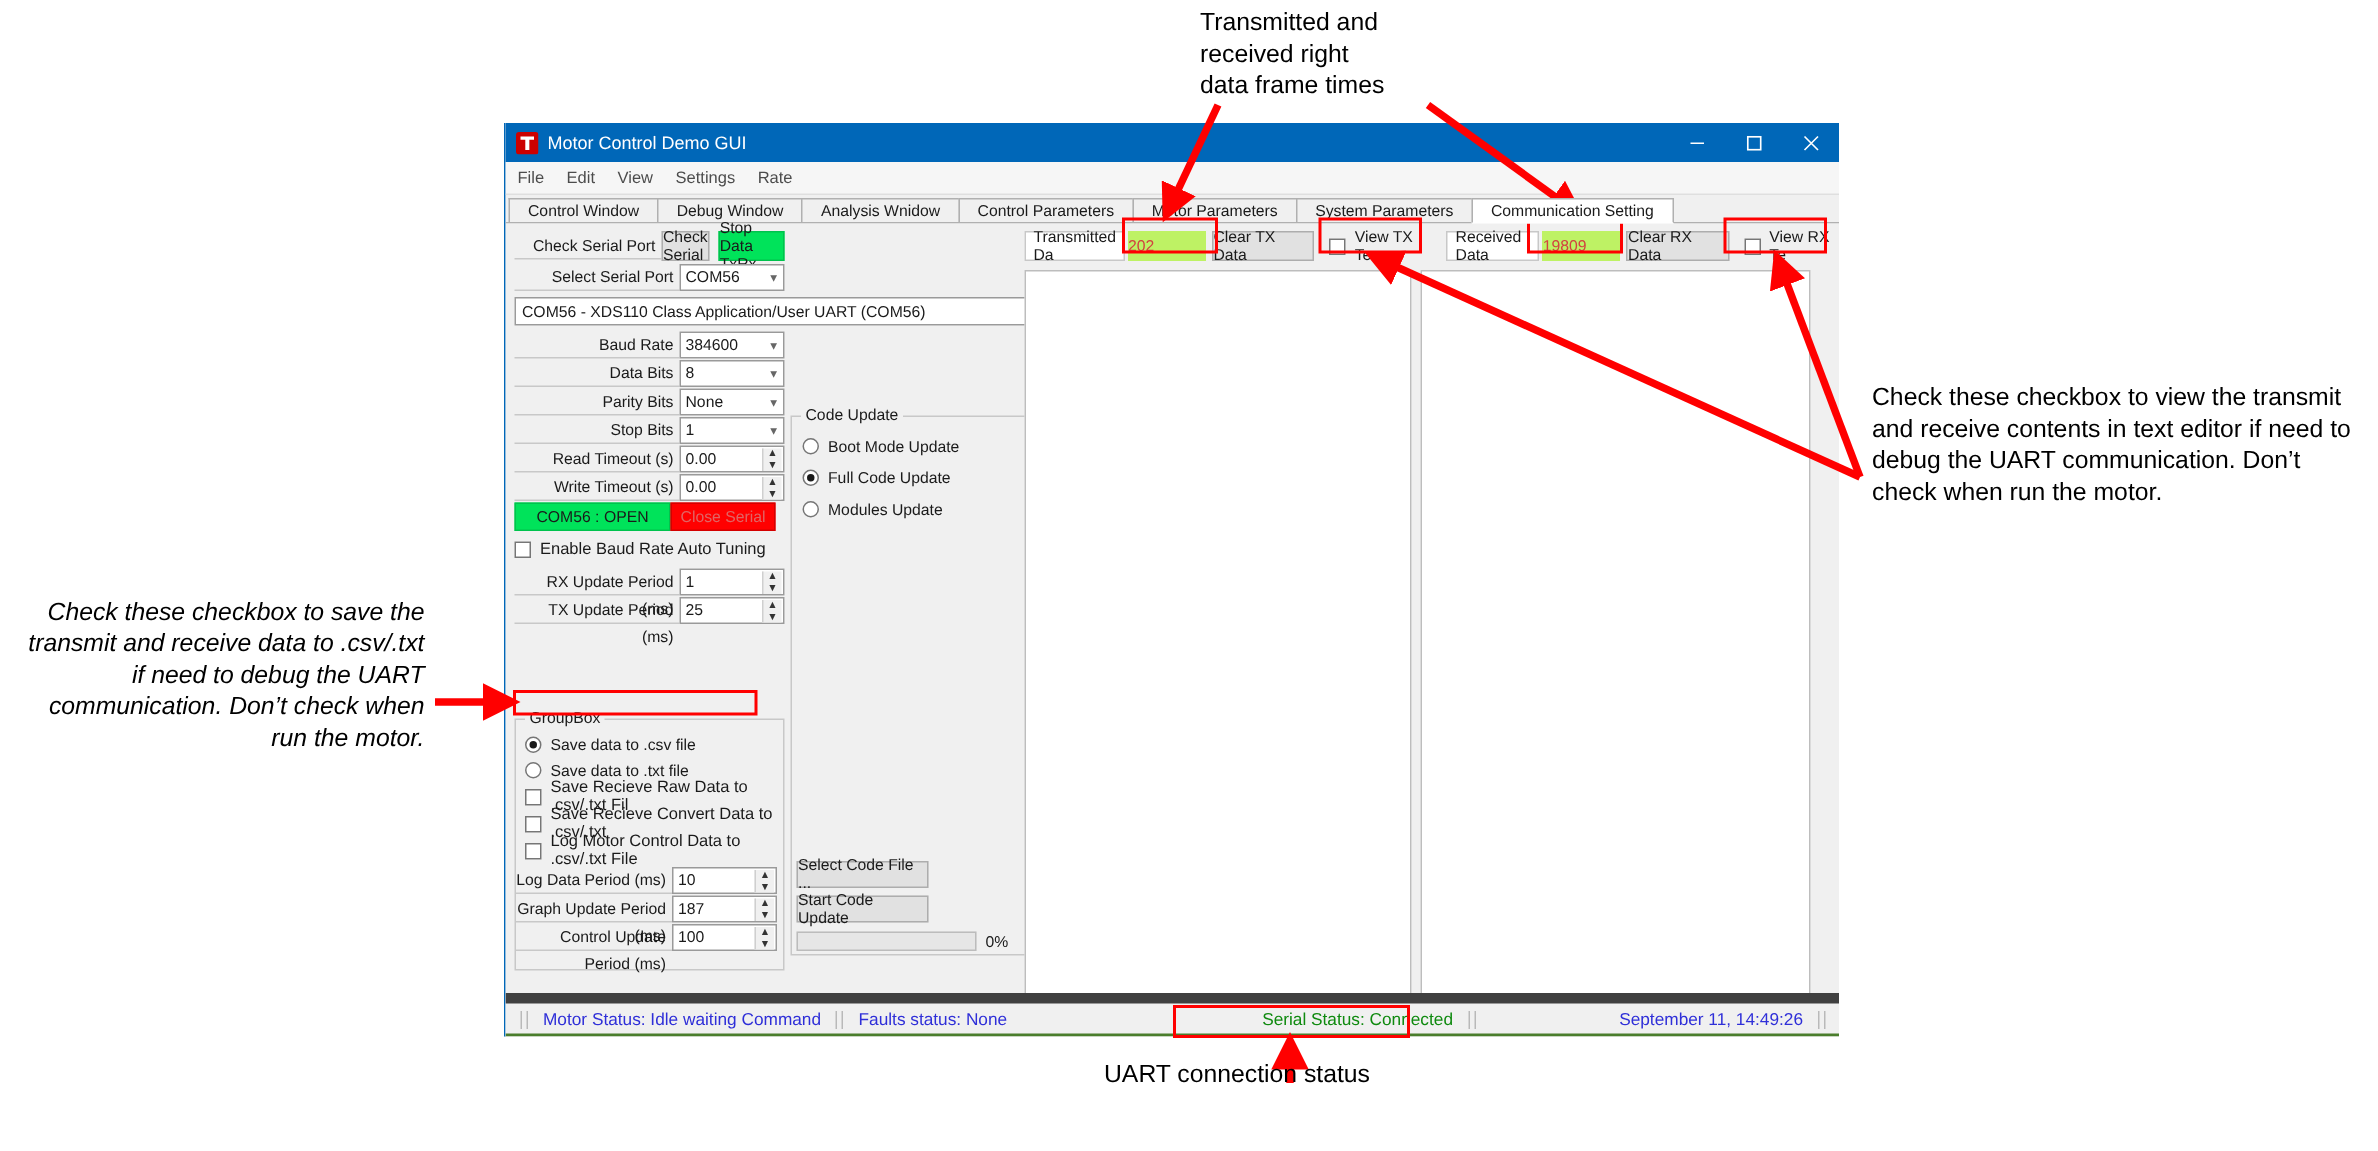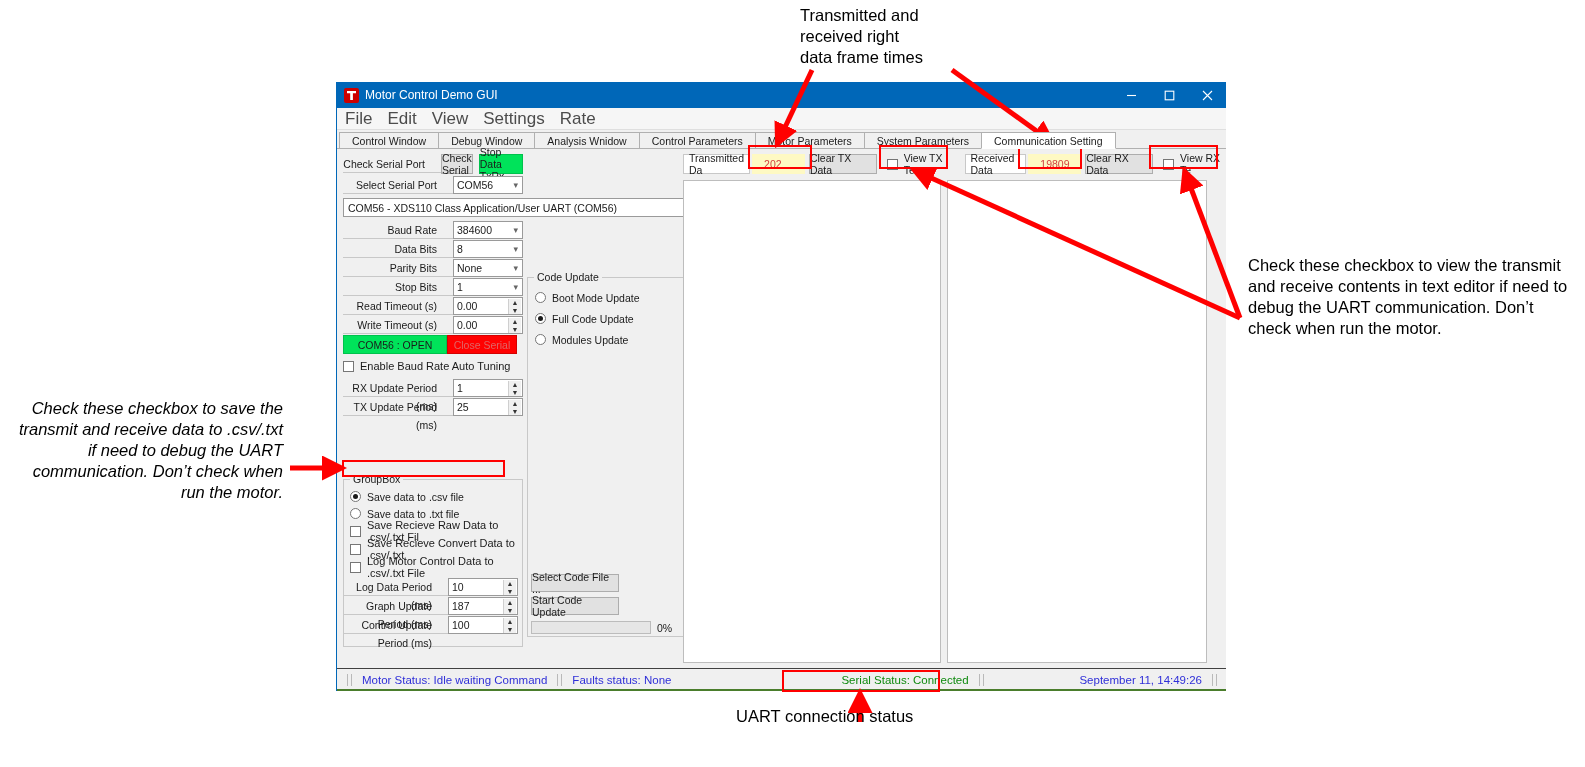--- a/index.html
+++ b/index.html
@@ -27,34 +27,34 @@
   #titlebar{height:26px;background:#0067b8;display:flex;align-items:center;}
   #titlebar .tb-title{color:#fff;font-size:12px;margin-left:6px;}
   .ti-logo{width:15px;height:15px;margin-left:7px;position:relative;}
   .ti-logo svg{display:block;}
   .tb-spacer{flex:1;}
   .tb-btn{width:38px;height:26px;display:flex;align-items:center;justify-content:center;color:#fff;font-size:13px;}
   .tb-btn svg{display:block;}
 
   #menubar{height:21px;background:#f6f6f6;display:flex;align-items:center;
            border-bottom:1px solid #dfdfdf;padding-left:8px;}
-  #menubar span{font-size:17px;color:#4c4c4c;margin-right:15px;}
+  #menubar span{font-size:11px;color:#4c4c4c;margin-right:15px;}
 
   #tabstrip{height:18px;background:#f0f0f0;display:flex;align-items:flex-end;
             position:relative;padding-left:2px;border-bottom:1px solid #b0b0b0;}
   .tab{font-size:10.5px;color:#1a1a1a;padding:2px 12px 2px 12px;height:16px;line-height:13px;
        box-sizing:border-box;background:#f0f0f0;border:1px solid #b0b0b0;border-bottom:none;margin-right:-1px;}
   .tab.active{background:#ffffff;border-bottom:1px solid #ffffff;position:relative;z-index:3;margin-bottom:-1px;height:17px;}
 
   #workarea{position:relative;height:542px;background:#f0f0f0;}
 
   
   #leftcol{position:absolute;left:6px;top:5px;width:180px;}
   .lrow{display:flex;align-items:center;height:18px;margin-bottom:1px;}
-  .lbl{flex:1;text-align:right;font-size:10.5px;color:#1a1a1a;padding-right:16px;
+  .lbl{flex:1;text-align:right;font-size:10.5px;color:#1a1a1a;padding-right:4px;
        border-bottom:1px solid #c8c8c8;height:18px;line-height:18px;box-sizing:border-box;}
   .ctl{width:70px;}
   .combo{width:70px;height:18px;box-sizing:border-box;border:1px solid #9a9a9a;background:#fff;
          font-size:10.5px;color:#1a1a1a;display:flex;align-items:center;padding-left:3px;position:relative;}
   .combo .caret{position:absolute;right:4px;top:4px;color:#666;font-size:9px;line-height:9px;}
   .spin{width:70px;height:18px;box-sizing:border-box;border:1px solid #9a9a9a;background:#fff;
         font-size:10.5px;color:#1a1a1a;display:flex;align-items:center;padding-left:3px;position:relative;}
   .spin .arrows{position:absolute;right:1px;top:1px;width:12px;height:15px;
        border-left:1px solid #cfcfcf;display:flex;flex-direction:column;justify-content:space-between;
        align-items:center;background:#f0f0f0;}
@@ -91,32 +91,32 @@
   #btn-startupdate{width:88px;height:18px;margin-bottom:6px;}
   #progwrap{display:flex;align-items:center;}
   #progbar{width:120px;height:13px;box-sizing:border-box;border:1px solid #bcbcbc;background:#e6e6e6;}
   #progpct{font-size:10.5px;color:#1a1a1a;margin-left:6px;}
 
   
   #rightarea{position:absolute;left:346px;top:5px;right:0;bottom:0;}
   #datarow{display:flex;align-items:center;height:20px;}
   .dlabel{height:20px;box-sizing:border-box;border:1px solid #c8c8c8;background:#fff;
           font-size:10.5px;color:#1a1a1a;display:flex;align-items:center;padding:0 5px;}
-  .dvalue{height:20px;box-sizing:border-box;background:#fef9c3;font-size:10.5px;color:#d2423f;
-          display:flex;align-items:center;padding-left:12px;}
+  .dvalue{height:20px;box-sizing:border-box;background:#bef264;font-size:10.5px;color:#d2423f;
+          display:flex;align-items:center;padding-left:0;}
   .dclear{height:20px;width:76px;}
   .dcheck{display:flex;align-items:center;font-size:10.5px;color:#1a1a1a;height:20px;}
 
   .textpane{position:absolute;top:26px;box-sizing:border-box;border:1px solid #bdbdbd;background:#fff;}
   #tx-pane{left:0;width:258px;height:483px;}
   #rx-pane{left:264px;width:260px;height:483px;}
 
   
   #statusbar{position:absolute;left:0;bottom:0;width:890px;height:22px;background:#f0f0f0;
-             border-top:1px solid #404040;display:flex;align-items:center;}
+             border-top:7px solid #404040;display:flex;align-items:center;}
   .sb-item{font-size:11.5px;color:#2f2fd8;white-space:nowrap;}
   .sb-grip{width:3px;height:12px;border-left:1px solid #b9b9b9;border-right:1px solid #b9b9b9;margin:0 10px;}
   #sb-serial{color:#0f8a0f;}
   #sb-bottomline{position:absolute;left:0;bottom:0;width:890px;height:2px;background:#4a7d2c;}
 </style>
 </head>
 <body>
 
 <div id="app-window">
 

